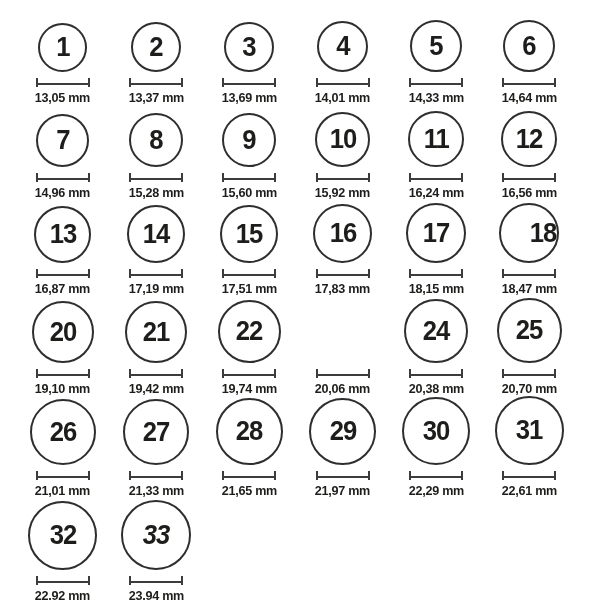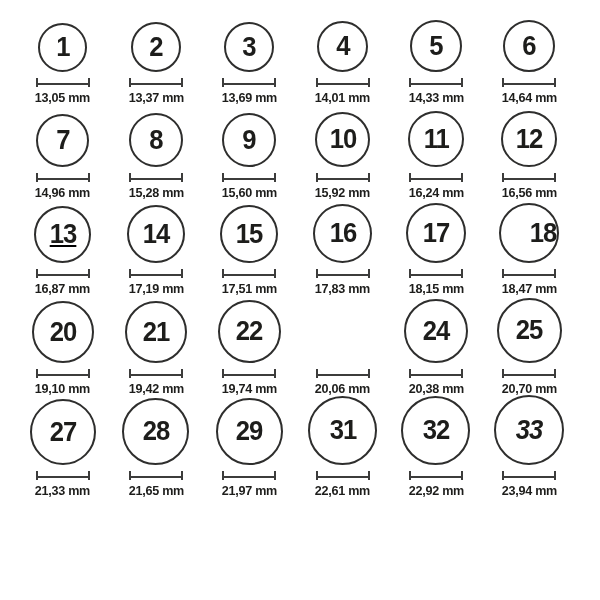--- a/index.html
+++ b/index.html
@@ -208,21 +208,21 @@
       <span class="num">12</span>
     </div>
     <div class="ruler">
       <span class="tick left"></span>
       <span class="line"></span>
       <span class="tick right"></span>
     </div>
     <div class="mm-label">16,56 mm</div>
   </div>
     <div class="cell">
-    <div class="circle" style="width: 57px; height: 57px; text-decoration: underline;">
+    <div class="circle" style="width: 57px; height: 57px;">
       <span class="num">13</span>
     </div>
     <div class="ruler">
       <span class="tick left"></span>
       <span class="line"></span>
       <span class="tick right"></span>
     </div>
     <div class="mm-label">16,87 mm</div>
   </div>
     <div class="cell">
@@ -338,20 +338,31 @@
     </div>
     <div class="ruler">
       <span class="tick left"></span>
       <span class="line"></span>
       <span class="tick right"></span>
     </div>
     <div class="mm-label">20,70 mm</div>
   </div>
     <div class="cell">
     <div class="circle" style="width: 66px; height: 66px;">
+      <span class="num">26</span>
+    </div>
+    <div class="ruler">
+      <span class="tick left"></span>
+      <span class="line"></span>
+      <span class="tick right"></span>
+    </div>
+    <div class="mm-label">21,01 mm</div>
+  </div>
+    <div class="cell">
+    <div class="circle" style="width: 66px; height: 66px;">
       <span class="num">27</span>
     </div>
     <div class="ruler">
       <span class="tick left"></span>
       <span class="line"></span>
       <span class="tick right"></span>
     </div>
     <div class="mm-label">21,33 mm</div>
   </div>
     <div class="cell">
@@ -370,20 +381,31 @@
       <span class="num">29</span>
     </div>
     <div class="ruler">
       <span class="tick left"></span>
       <span class="line"></span>
       <span class="tick right"></span>
     </div>
     <div class="mm-label">21,97 mm</div>
   </div>
     <div class="cell">
+    <div class="circle" style="width: 68px; height: 68px;">
+      <span class="num">30</span>
+    </div>
+    <div class="ruler">
+      <span class="tick left"></span>
+      <span class="line"></span>
+      <span class="tick right"></span>
+    </div>
+    <div class="mm-label">22,29 mm</div>
+  </div>
+    <div class="cell">
     <div class="circle" style="width: 69px; height: 69px;">
       <span class="num">31</span>
     </div>
     <div class="ruler">
       <span class="tick left"></span>
       <span class="line"></span>
       <span class="tick right"></span>
     </div>
     <div class="mm-label">22,61 mm</div>
   </div>

